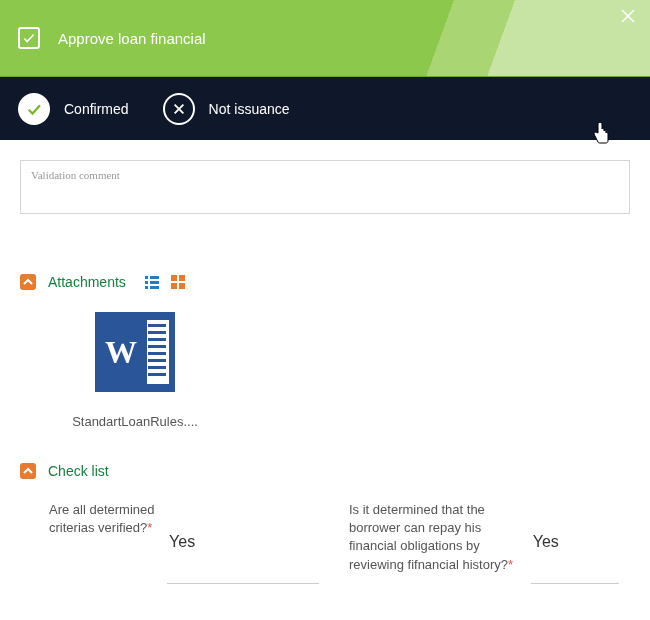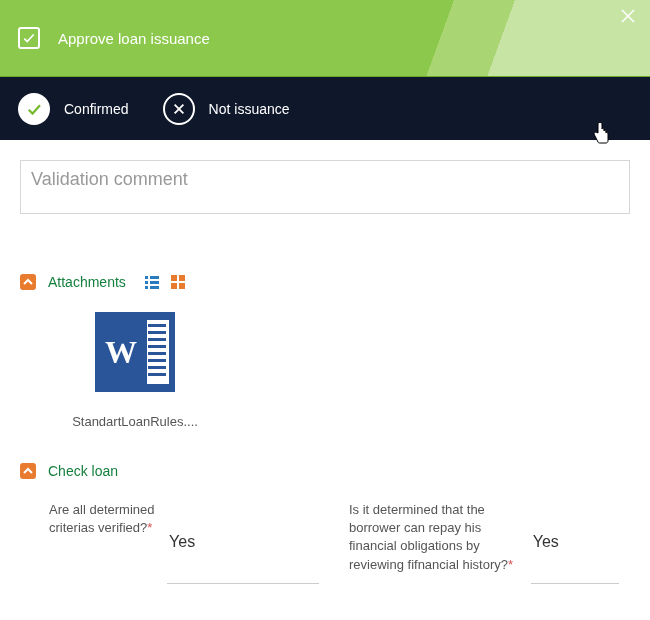--- a/index.html
+++ b/index.html
@@ -72,24 +72,24 @@
   }
 
   
   .body-area { padding: 20px; }
   .comment-box {
     width: 610px;
     height: 54px;
     border: 1px solid #d6d6d6;
     resize: none;
     padding: 8px 10px;
-    font-size: 18px;
+    font-size: 11px;
     color: #555;
     outline: none;
-    font-family: Liberation Sans, sans-serif;
+    font-family: Liberation Serif, serif;
     margin-bottom: 56px;
   }
   .comment-box::placeholder { color: #999; font-style: normal; }
 
   .section { margin-bottom: 24px; }
   .section-header {
     display: flex; align-items: center;
     margin-bottom: 22px;
   }
   .collapse-ico {
@@ -157,21 +157,21 @@
 </style>
 </head>
 <body>
 
 <div class="header">
   <div class="header-checkbox">
     <svg viewBox="0 0 24 24">
         <polyline points="4,13 9,18 20,6" fill="none" stroke="#fff" stroke-width="3"></polyline>
       </svg>
   </div>
-  <div class="header-title">Approve loan issuance</div>
+  <div class="header-title">Approve loan financial</div>
   <div class="header-close">
     <svg viewBox="0 0 16 16">
       <line x1="2" y1="2" x2="14" y2="14" stroke="#fff" stroke-width="1.5"></line>
       <line x1="14" y1="2" x2="2" y2="14" stroke="#fff" stroke-width="1.5"></line>
     </svg>
   </div>
 </div>
 
 <div class="status-bar">
   <div class="status-option selected">
@@ -255,21 +255,21 @@
   </div>
 
   
   <div class="section" style="margin-top:34px;">
     <div class="section-header">
       <div class="collapse-ico">
         <svg viewBox="0 0 10 10">
             <polyline points="1,7 5,3 9,7" fill="none" stroke="#fff" stroke-width="2"></polyline>
           </svg>
       </div>
-      <span class="section-title">Check loan</span>
+      <span class="section-title">Check list</span>
     </div>
 
     <div class="checklist-body">
       <div class="chk-item">
         <div class="chk-label">
           <span>Are all determined criterias verified?</span><span class="req">*</span>
         </div>
         <input class="chk-value" value="Yes" style="">
       </div>
       <div class="chk-item">

